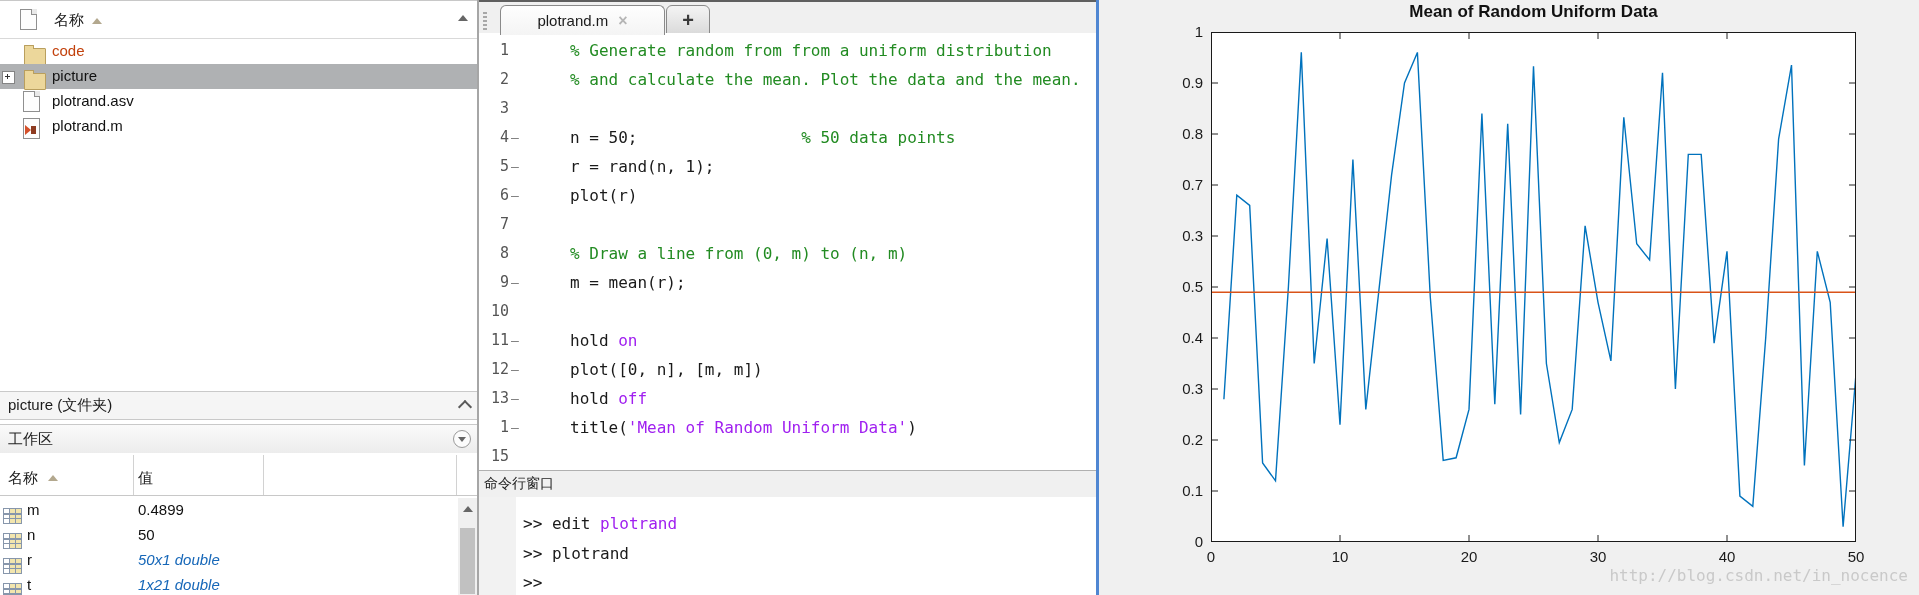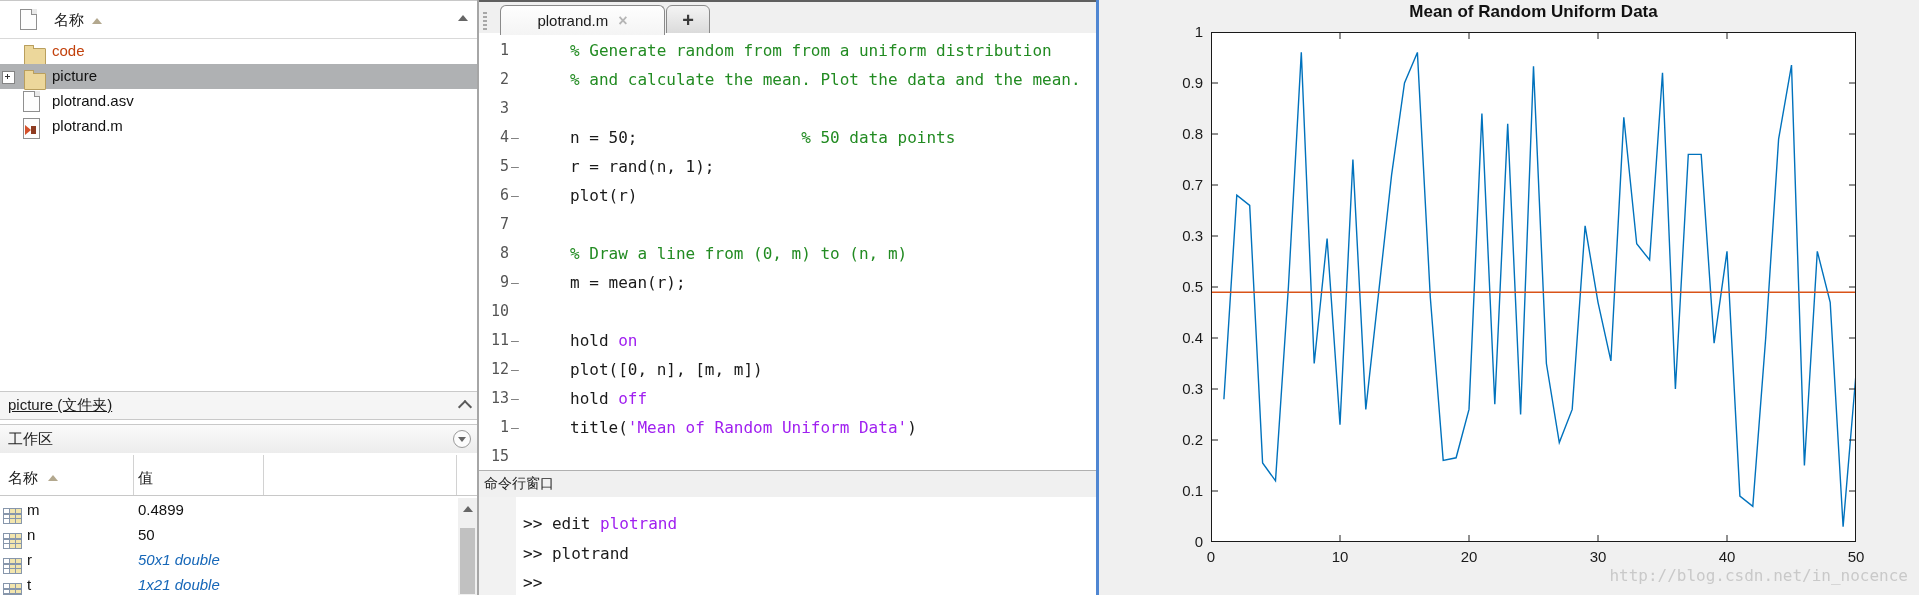--- a/index.html
+++ b/index.html
@@ -111,21 +111,21 @@
         <div class="file-row abs" style="top: 88px; position: absolute;">
           <div class="page-icon abs" style="left: 23px; top: 2px;"></div>
           <div style="position: absolute; left: 52px; top: 3px; color: rgb(17, 17, 17);">plotrand.asv</div>
         </div>
         <div class="file-row abs" style="top: 113px; position: absolute;">
           <div class="mfile-icon abs" style="left: 23px; top: 2px;"></div>
           <div style="position: absolute; left: 52px; top: 3px; color: rgb(17, 17, 17);">plotrand.m</div>
         </div>
       </div>
     <div id="detail-bar" class="abs">
-      <span class="abs" style="left:8px;top:4px;text-decoration:underline;">picture (文件夹)</span>
+      <span class="abs" style="left:8px;top:4px;">picture (文件夹)</span>
       <span class="chev-up abs" style="left:460px;top:10px;"></span>
     </div>
     <div id="ws-header" class="abs">
       <span class="abs" style="left:8px;top:5px;">工作区</span>
       <span class="circle-btn abs" style="left:453px;top:5px;"></span>
     </div>
     <div id="ws-table-header" class="abs">
       <span class="abs" style="left:8px;top:16px;">名称</span>
       <span class="tri-up abs" style="left:48px;top:22px;"></span>
       <span class="abs" style="left:138px;top:16px;">值</span>

